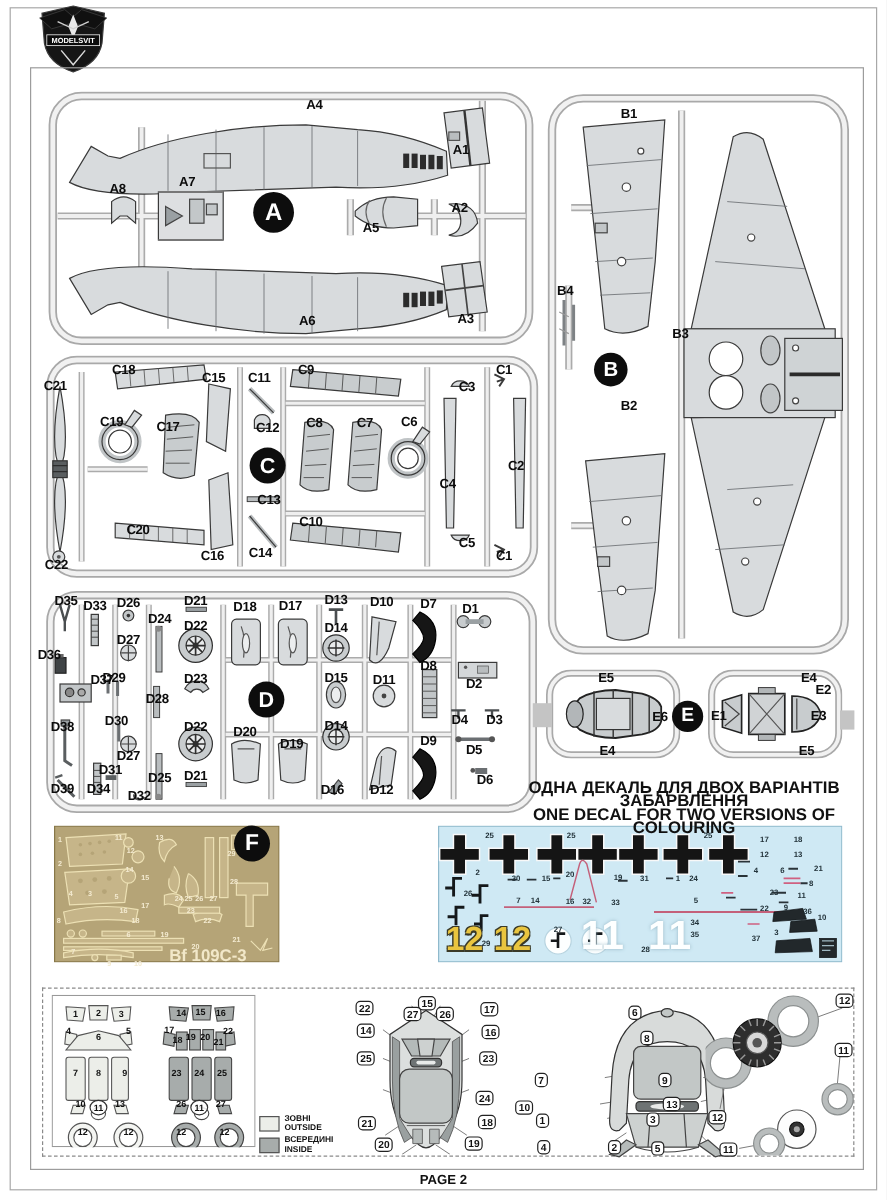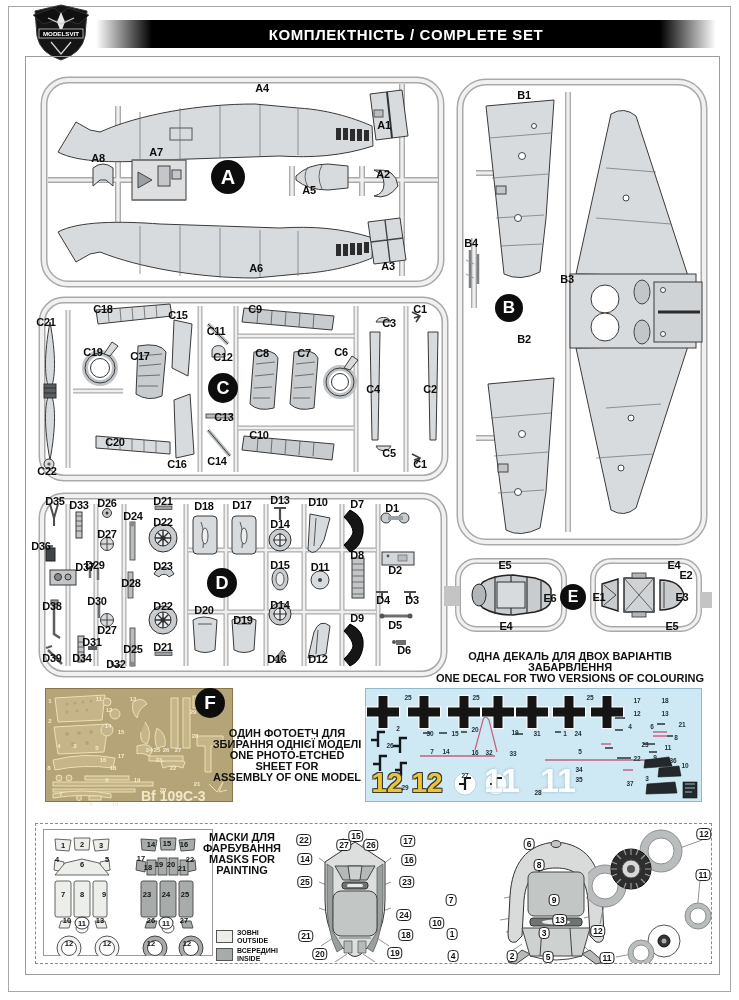--- a/index.html
+++ b/index.html
@@ -24,21 +24,21 @@
              color:#23333a;z-index:6;white-space:nowrap;}
   .pe-num{position:absolute;transform:translate(-50%,-50%);font-weight:bold;font-size:6px;
           color:#f3ead0;z-index:6;white-space:nowrap;}
   .decal-yellow-num{position:absolute;transform:translate(-50%,-50%);font-weight:bold;font-size:28px;
           color:#e9c53f;z-index:5;text-shadow:-1px -1px 0 #3a3a28,1px -1px 0 #3a3a28,-1px 1px 0 #3a3a28,1px 1px 0 #3a3a28;}
   .decal-white-num{position:absolute;transform:translate(-50%,-50%);font-weight:bold;font-size:34px;
           color:#fdffff;z-index:4;text-shadow:0 0 3px rgba(140,175,190,.9);}
   .letter-circle{position:absolute;transform:translate(-50%,-50%);background:#0d0d0d;color:#fff;
           border-radius:50%;display:flex;align-items:center;justify-content:center;font-weight:bold;z-index:7;}
   .note{position:absolute;text-align:center;font-weight:bold;z-index:5;}
-  .note div{line-height:11px;font-size:11px;}
+  .note div{line-height:11px;font-size:14px;}
   .masks-box{position:absolute;left:35px;top:823px;width:675px;height:139px;border:1px dashed #8a8a8a;}
   .legend-row{position:absolute;display:flex;align-items:flex-start;gap:4px;z-index:6;}
   .legend-swatch{width:15px;height:11px;border:1px solid #555;flex:0 0 auto;margin-top:1px;}
   .legend-swatch.light{background:#eceee9;}
   .legend-swatch.dark{background:#a7acab;}
   .legend-text{font-size:7px;font-weight:bold;line-height:8px;}
   .page-label{position:absolute;left:0;top:978px;width:739px;text-align:center;
               font-weight:bold;font-size:11px;}
   .pe-sheet-label{position:absolute;left:96px;top:100px;font-weight:bold;font-size:14px;color:#f2e8c9;z-index:5;}
   .conn{position:absolute;background:#c4c4c4;z-index:1;}
@@ -55,23 +55,20 @@
       <path d="M33,3 L59,9 L57,34 Q54,51 33,58 Q12,51 9,34 L7,9 Z" fill="#151515" stroke="#3c3c3c"></path>
       <path d="M5,13 L26,6 L33,12 L40,6 L61,13 L51,22 L33,17 L15,22 Z" fill="#101010" stroke="#444" stroke-width="0.6"></path>
       <path d="M33,10 L37,20 L33,30 L29,20 Z" fill="#e8e8e8"></path>
       <path d="M20,16 L33,22 L46,16" stroke="#cfcfcf" stroke-width="1.2" fill="none"></path>
       <rect x="11" y="27" width="44" height="9" fill="#0c0c0c" stroke="#e8e8e8" stroke-width="0.7"></rect>
       <text x="33" y="34" text-anchor="middle" font-size="6.2" font-weight="bold" fill="#fff">MODELSVIT</text>
       <path d="M23,40 L33,52 L43,40" stroke="#d8d8d8" stroke-width="1.2" fill="none"></path>
     </svg>
   </div>
 
-  <div class="header">
-    <span>КОМПЛЕКТНІСТЬ / COMPLETE SET</span>
-  </div>
 
   <div class="content-box"></div>
 
   <div class="abs" id="sprue-a" style="left:40px;top:76px;width:405px;height:212px;">
     <svg width="405" height="212" viewBox="0 0 405 212">
       <rect x="4" y="4" width="397" height="204" rx="24" fill="none" stroke="#a9a9a9" stroke-width="7"></rect>
       <rect x="4" y="4" width="397" height="204" rx="24" fill="none" stroke="#f1f1f1" stroke-width="4"></rect>
       <g stroke="#ababab" stroke-width="6">
           <path d="M8,104 H120 M300,104 H398 M78,30 V180 M252,90 V120 M322,90 V120 M362,8 V200"></path>
         </g>
@@ -249,31 +246,31 @@
       <path d="M374,16 l8,4 l-4,6 M376,22 l6,-2" stroke="#3a3a3a" stroke-width="1.6" fill="none"></path>
       <path d="M374,158 l8,4 l-4,6 M376,164 l6,-2" stroke="#3a3a3a" stroke-width="1.6" fill="none"></path>
 
       <circle cx="11" cy="168" r="5" fill="#d8dbdd" stroke="#3a3a3a"></circle>
         <circle cx="11" cy="168" r="1.6" fill="#555"></circle>
     </svg>
     <span class="letter-circle" style="left:185px;top:92px;width:30px;height:30px;font-size:18px;">C</span>
   <span class="part-label" style="left: 65px; top: 13px;">C18</span>
       <span class="part-label" style="left: 8px; top: 26px;">C21</span>
       <span class="part-label" style="left: 140px; top: 19px;">C15</span>
-      <span class="part-label" style="left: 178px; top: 35px;">C11</span>
+      <span class="part-label" style="left: 178px; top: 19px;">C11</span>
       <span class="part-label" style="left: 217px; top: 13px;">C9</span>
       <span class="part-label" style="left: 351px; top: 27px;">C3</span>
       <span class="part-label" style="left: 382px; top: 13px;">C1</span>
       <span class="part-label" style="left: 55px; top: 56px;">C19</span>
       <span class="part-label" style="left: 102px; top: 60px;">C17</span>
       <span class="part-label" style="left: 185px; top: 61px;">C12</span>
       <span class="part-label" style="left: 224px; top: 57px;">C8</span>
       <span class="part-label" style="left: 266px; top: 57px;">C7</span>
       <span class="part-label" style="left: 303px; top: 56px;">C6</span>
-      <span class="part-label" style="left: 335px; top: 93px;">C4</span>
+      <span class="part-label" style="left: 335px; top: 108px;">C4</span>
       <span class="part-label" style="left: 392px; top: 93px;">C2</span>
       <span class="part-label" style="left: 186px; top: 121px;">C13</span>
       <span class="part-label" style="left: 77px; top: 146px;">C20</span>
       <span class="part-label" style="left: 139px; top: 168px;">C16</span>
       <span class="part-label" style="left: 179px; top: 165px;">C14</span>
       <span class="part-label" style="left: 221px; top: 139px;">C10</span>
       <span class="part-label" style="left: 351px; top: 157px;">C5</span>
       <span class="part-label" style="left: 382px; top: 168px;">C1</span>
       <span class="part-label" style="left: 9px; top: 175px;">C22</span>
     </div>
@@ -546,26 +543,20 @@
       <span class="pe-num" style="left: 114px; top: 72px;">23</span>
       <span class="pe-num" style="left: 104px; top: 62px;">24</span>
       <span class="pe-num" style="left: 112px; top: 62px;">25</span>
       <span class="pe-num" style="left: 121px; top: 62px;">26</span>
       <span class="pe-num" style="left: 133px; top: 62px;">27</span>
       <span class="pe-num" style="left: 150px; top: 48px;">28</span>
       <span class="pe-num" style="left: 148px; top: 24px;">29</span>
     </div>
   <div class="letter-circle" style="left:210px;top:703px;width:30px;height:30px;font-size:19px;">F</div>
 
-  <div class="note" style="left:212px;top:728px;width:150px;">
-    <div>ОДИН ФОТОЕТЧ ДЛЯ</div>
-    <div>ЗБИРАННЯ ОДНІЄЇ МОДЕЛІ</div>
-    <div>ONE PHOTO-ETCHED SHEET FOR</div>
-    <div>ASSEMBLY OF ONE MODEL</div>
-  </div>
 
   <div class="abs" id="decal-panel" style="left:365px;top:688px;width:337px;height:114px;">
     <svg width="337" height="114" viewBox="0 0 337 114">
       <rect x="0.5" y="0.5" width="336" height="113" fill="#cfe9f4" stroke="#8fb9cc"></rect>
       <g id="crosses">
           <path d="M-4.5,-16 L4.5,-16 L4.5,-4.5 L16,-4.5 L16,4.5 L4.5,4.5 L4.5,16 L-4.5,16 L-4.5,4.5 L-16,4.5 L-16,-4.5 L-4.5,-4.5 Z" transform="translate(18,24)" fill="#151515" stroke="#f8f8f8" stroke-width="2.5" paint-order="stroke"></path>
           <path d="M-4.5,-16 L4.5,-16 L4.5,-4.5 L16,-4.5 L16,4.5 L4.5,4.5 L4.5,16 L-4.5,16 L-4.5,4.5 L-16,4.5 L-16,-4.5 L-4.5,-4.5 Z" transform="translate(59,24)" fill="#151515" stroke="#f8f8f8" stroke-width="2.5" paint-order="stroke"></path>
           <path d="M-4.5,-16 L4.5,-16 L4.5,-4.5 L16,-4.5 L16,4.5 L4.5,4.5 L4.5,16 L-4.5,16 L-4.5,4.5 L-16,4.5 L-16,-4.5 L-4.5,-4.5 Z" transform="translate(99,24)" fill="#151515" stroke="#f8f8f8" stroke-width="2.5" paint-order="stroke"></path>
           <path d="M-4.5,-16 L4.5,-16 L4.5,-4.5 L16,-4.5 L16,4.5 L4.5,4.5 L4.5,16 L-4.5,16 L-4.5,4.5 L-16,4.5 L-16,-4.5 L-4.5,-4.5 Z" transform="translate(133,24)" fill="#151515" stroke="#f8f8f8" stroke-width="2.5" paint-order="stroke"></path>
           <path d="M-4.5,-16 L4.5,-16 L4.5,-4.5 L16,-4.5 L16,4.5 L4.5,4.5 L4.5,16 L-4.5,16 L-4.5,4.5 L-16,4.5 L-16,-4.5 L-4.5,-4.5 Z" transform="translate(167,24)" fill="#151515" stroke="#f8f8f8" stroke-width="2.5" paint-order="stroke"></path>
@@ -693,26 +684,20 @@
         <path d="M104,92 l10,0 l-2,7 l-10,0 Z"></path>
           <path d="M138,92 l10,0 l2,7 l-10,0 Z"></path>
         <ellipse cx="125" cy="99" rx="6" ry="5" fill="none"></ellipse>
       </g>
       <circle cx="112" cy="119" r="12" fill="#a7acab" stroke="#444"></circle>
         <circle cx="112" cy="119" r="7.5" fill="#fff" stroke="#444"></circle>
       <circle cx="148" cy="119" r="12" fill="#a7acab" stroke="#444"></circle>
         <circle cx="148" cy="119" r="7.5" fill="#fff" stroke="#444"></circle>
     </svg>
 
-    <div class="note" style="left:150px;top:8px;width:112px;">
-      <div>МАСКИ ДЛЯ</div>
-      <div>ФАРБУВАННЯ</div>
-      <div>MASKS FOR</div>
-      <div>PAINTING</div>
-    </div>
 
     <div class="legend-row" style="left:180px;top:105px;">
       <span class="legend-swatch light"></span>
       <span class="legend-text">
         <span>ЗОВНІ</span><br>
         <span>OUTSIDE</span>
       </span>
     </div>
     <div class="legend-row" style="left:180px;top:123px;">
       <span class="legend-swatch dark"></span>
@@ -831,13 +816,14 @@
       <span class="callout" style="left: 508px; top: 109px;">3</span>
       <span class="callout" style="left: 417px; top: 132px;">4</span>
       <span class="callout" style="left: 476px; top: 132px;">2</span>
       <span class="callout" style="left: 512px; top: 133px;">5</span>
       <span class="callout" style="left: 668px; top: 10px;">12</span>
       <span class="callout" style="left: 562px; top: 107px;">12</span>
       <span class="callout" style="left: 667px; top: 51px;">11</span>
       <span class="callout" style="left: 571px; top: 134px;">11</span>
     </div>
 
+  <div class="page-label">PAGE 2</div>
 </div>
 
 </body></html>

